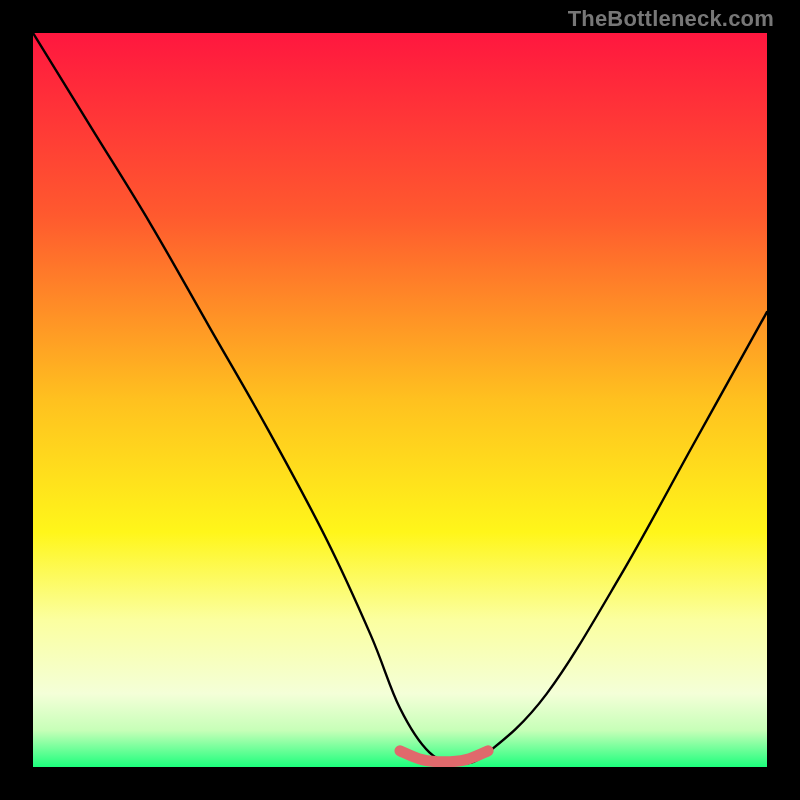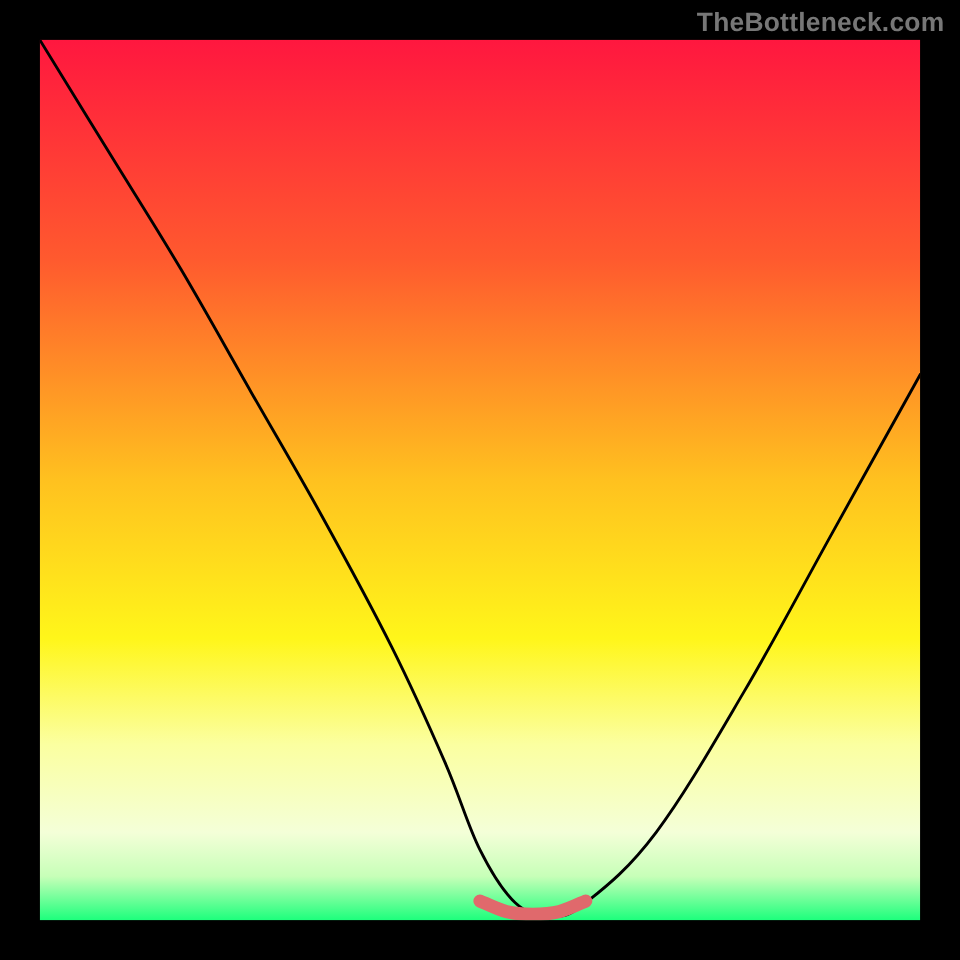--- a/index.html
+++ b/index.html
@@ -6,21 +6,21 @@
   html, body { width: 800px; height: 800px; overflow: hidden; background: #000; }
   .frame {
     position: relative;
     width: 800px;
     height: 800px;
     background: #000;
   }
   .watermark {
     position: absolute;
     top: 6px;
-    right: 13px;
+    right: 26px;
     font-family: Arial, Helvetica, sans-serif;
     font-size: 22px;
     font-weight: 600;
     color: #777;
     letter-spacing: 0.2px;
     z-index: 10;
   }
   .plot {
     position: absolute;
     left: 33px;

